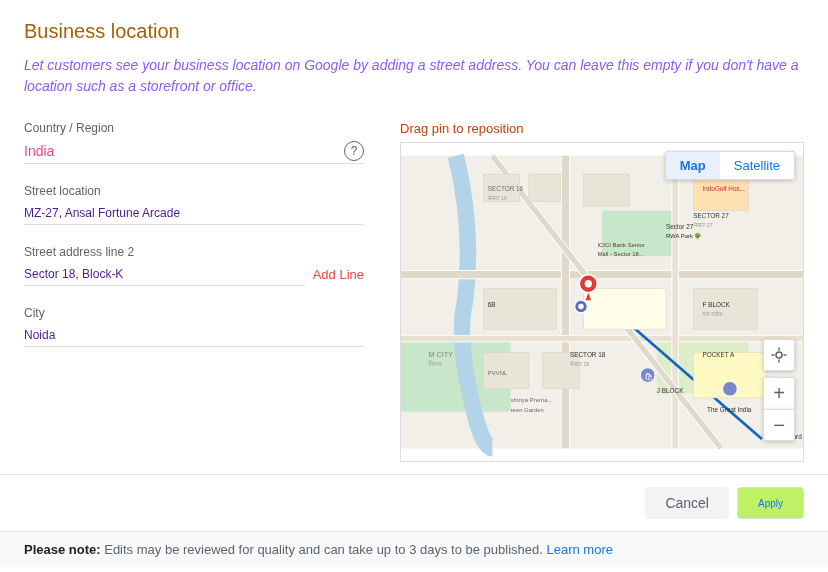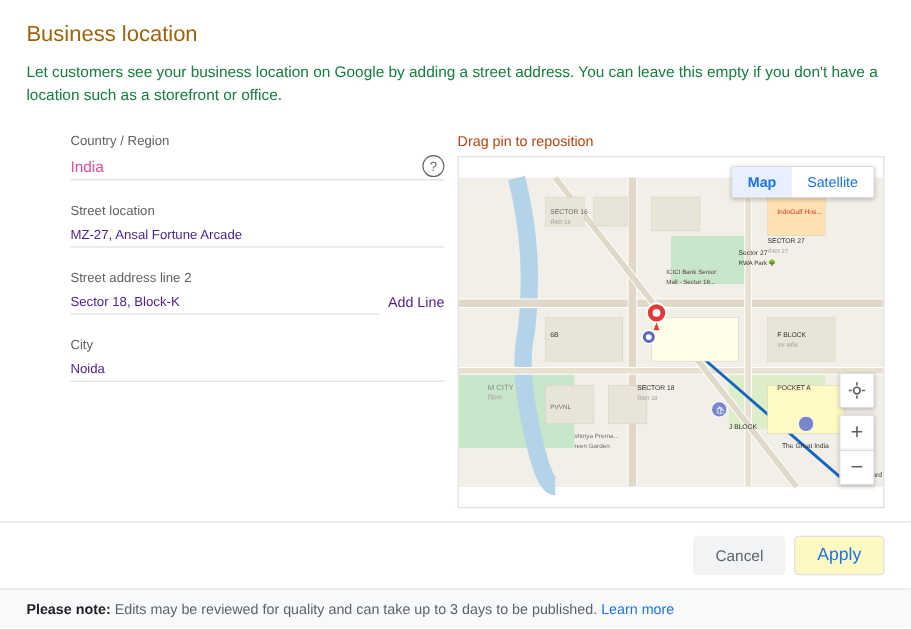--- a/index.html
+++ b/index.html
@@ -18,29 +18,29 @@
 
     .page-title {
       font-size: 20px;
       font-weight: 500;
       margin-bottom: 12px;
       color: #a16207;
     }
 
     .description {
       font-size: 14px;
-      color: #15803d;
+      color: #8b5cf6;
       line-height: 1.5;
       margin-bottom: 24px;
+      font-style: italic;
     }
 
     .content-area {
       display: flex;
-      gap: 12px;
-      margin-left: 40px;
+      gap: 36px;
     }
 
     .form-section {
       width: 340px;
       flex-shrink: 0;
     }
 
     .form-field {
       margin-bottom: 20px;
     }
@@ -98,21 +98,21 @@
       align-items: flex-end;
       gap: 8px;
     }
 
     .street-line2-wrapper .field-input {
       flex: 1;
     }
 
     .add-line-btn {
       font-size: 13px;
-      color: #4c1d95;
+      color: #ef4444;
       background: none;
       border: none;
       cursor: pointer;
       white-space: nowrap;
       padding-bottom: 4px;
       font-weight: 500;
     }
 
     .map-section {
       flex: 1;
@@ -230,23 +230,23 @@
       color: #5f6368;
       background: #f1f3f4;
       border: none;
       border-radius: 4px;
       cursor: pointer;
       font-weight: 500;
     }
 
     .apply-btn {
       padding: 8px 20px;
-      font-size: 16px;
+      font-size: 10px;
       color: #1a73e8;
-      background: #fef9c3;
+      background: #bef264;
       border: 1px solid #dadce0;
       border-radius: 4px;
       cursor: pointer;
       font-weight: 500;
     }
 
     .note-bar {
       background: #f8f9fa;
       border-top: 1px solid #e0e0e0;
       padding: 10px 24px;

